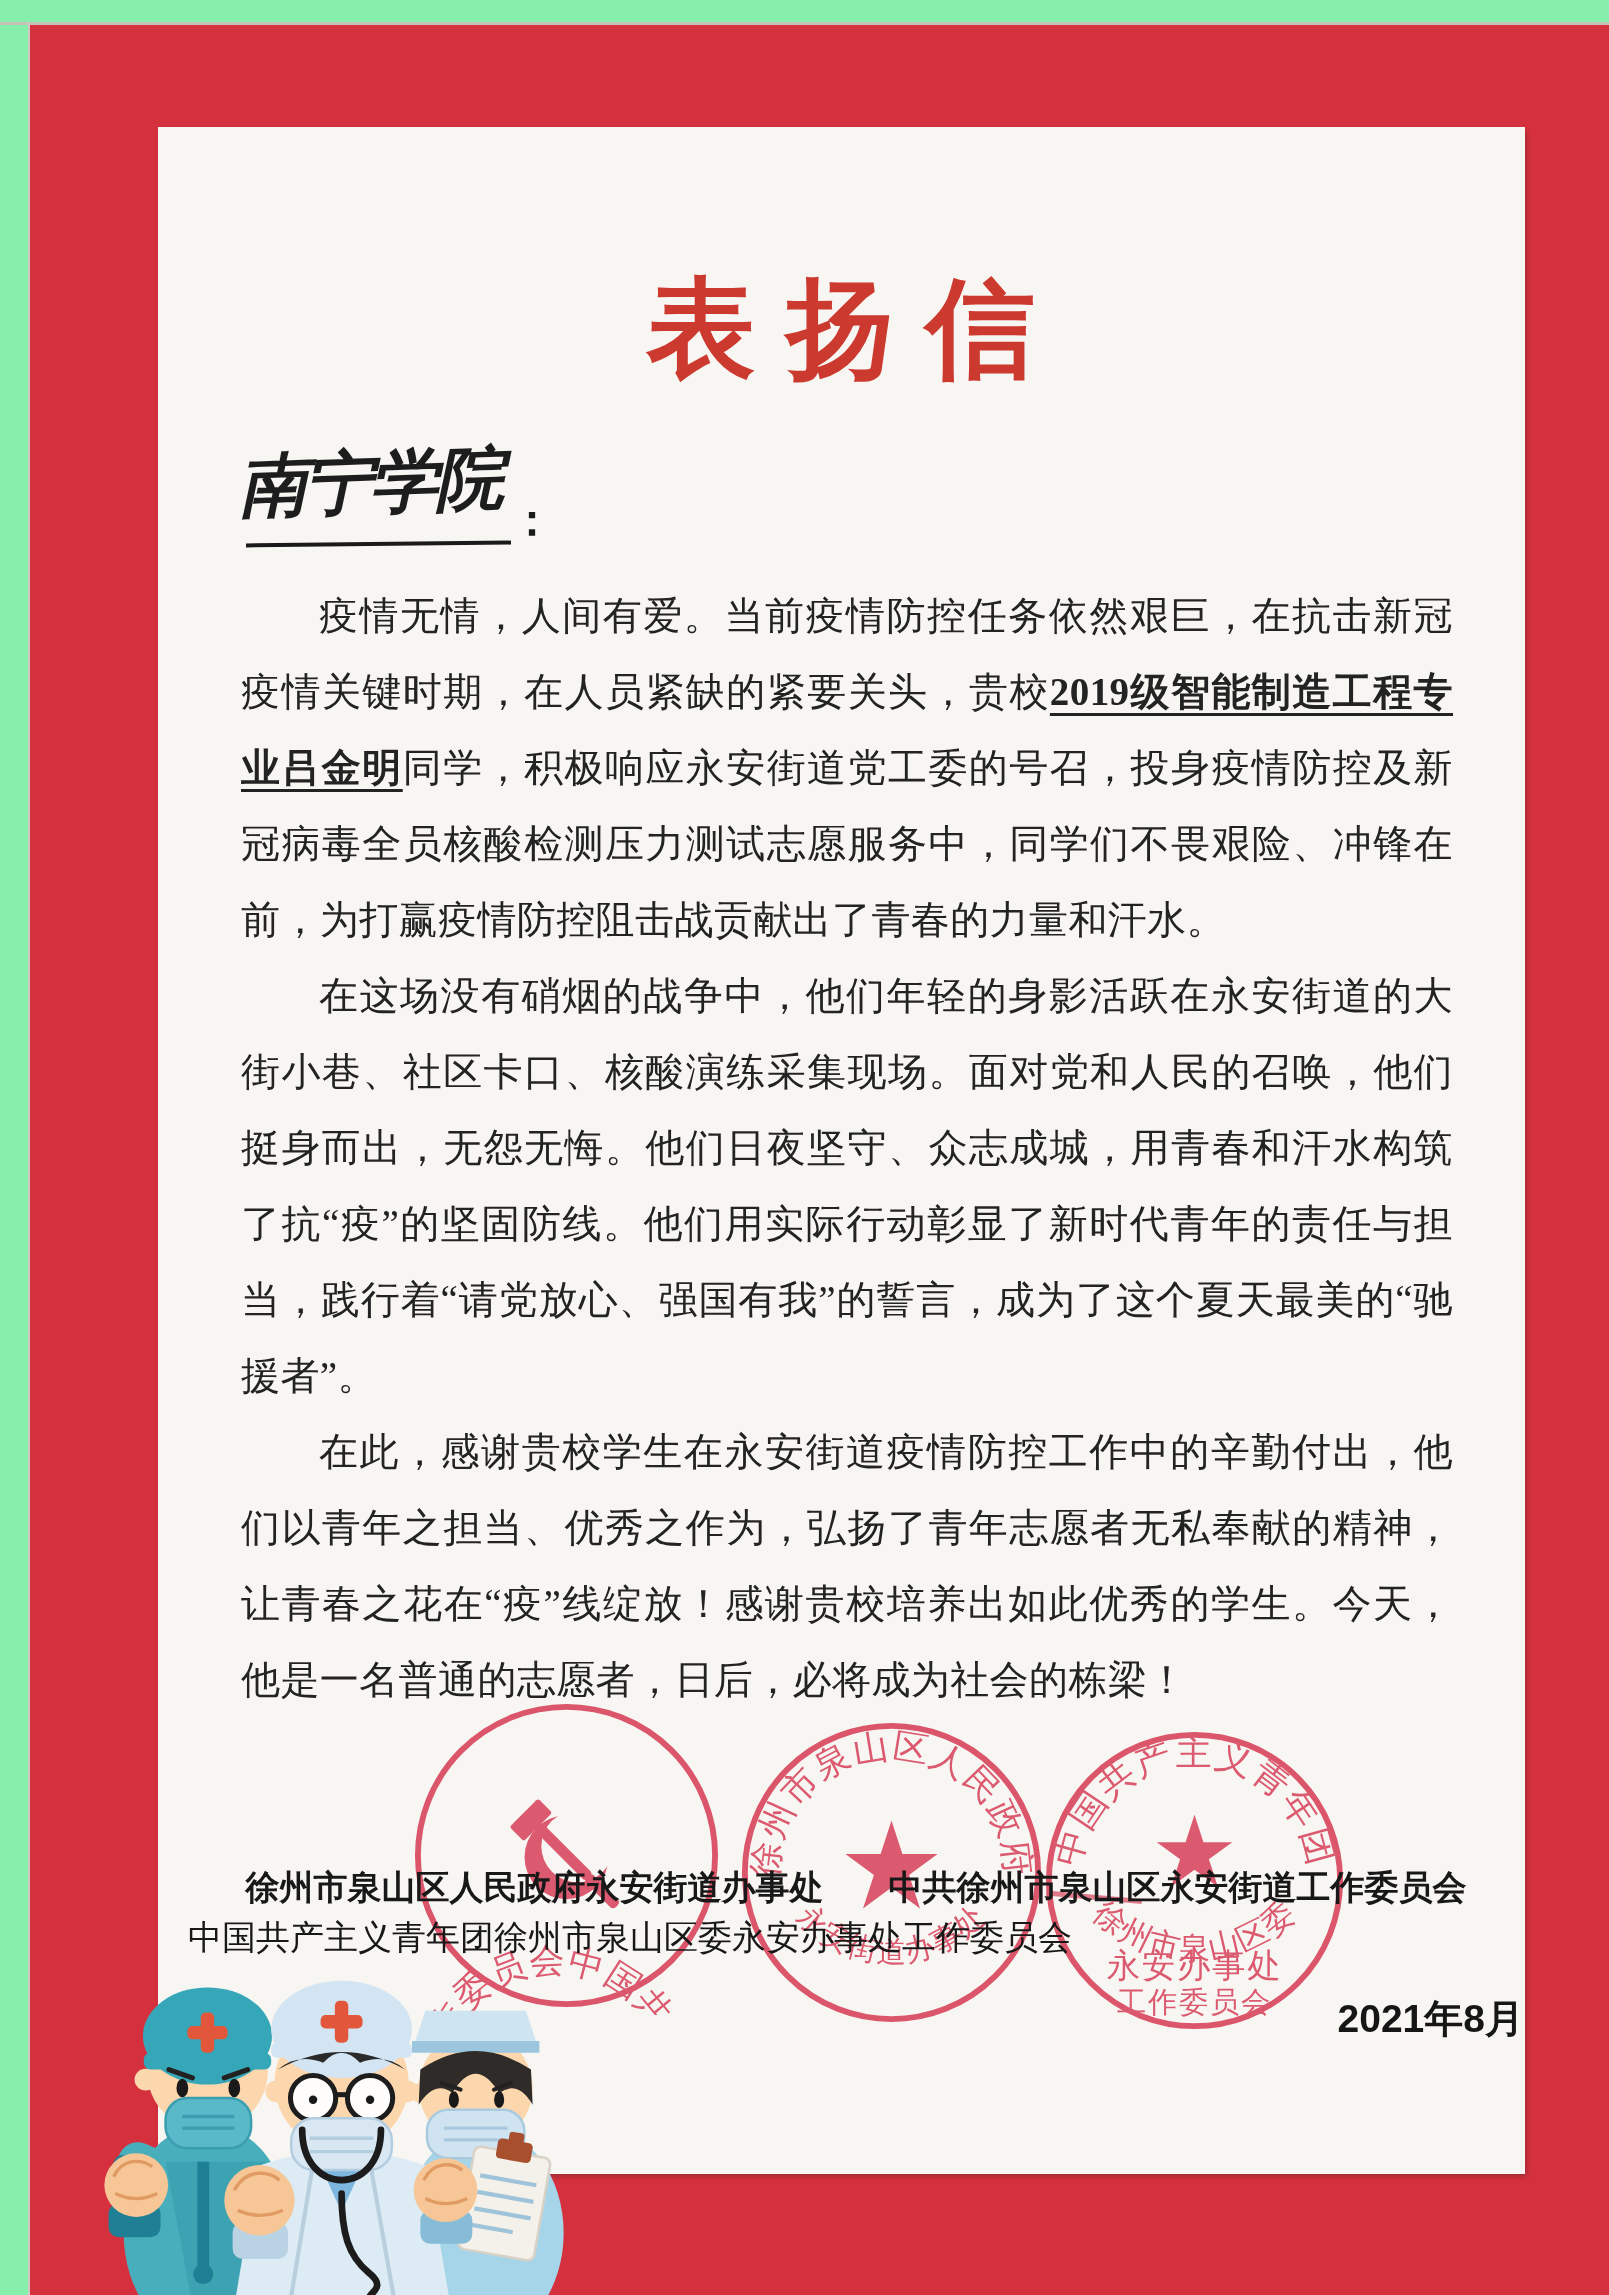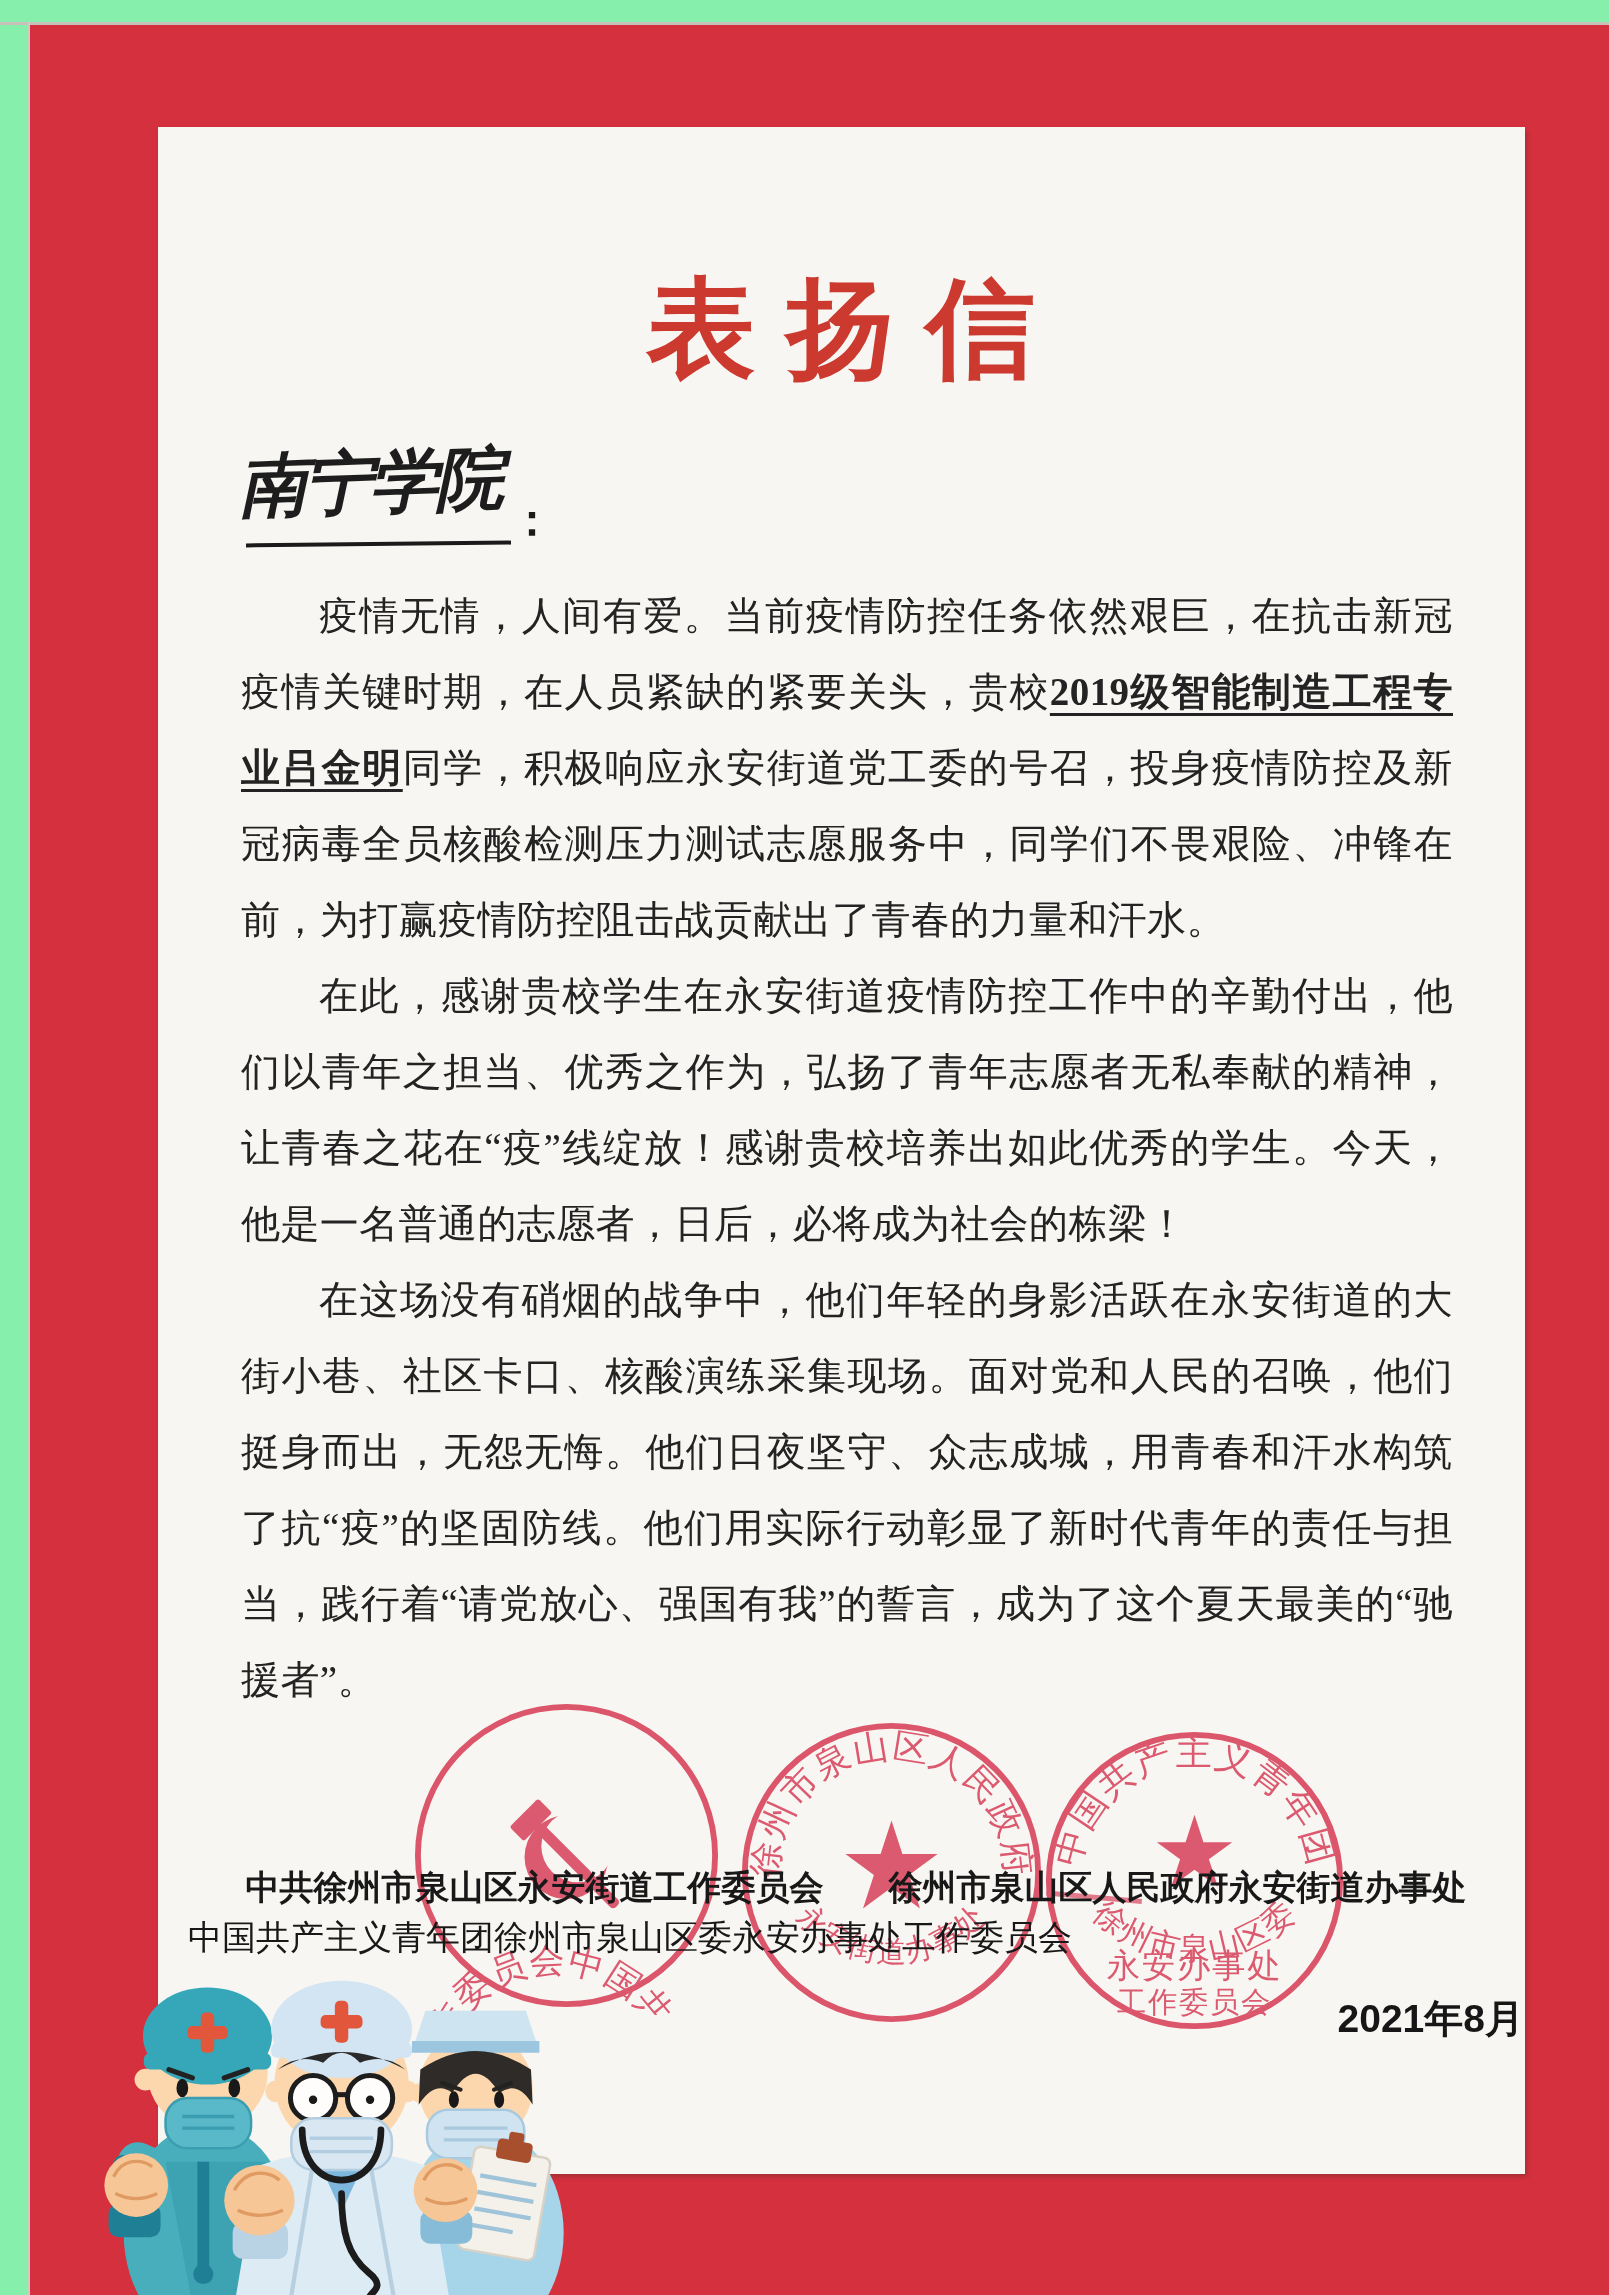--- a/index.html
+++ b/index.html
@@ -74,22 +74,22 @@
   <div class="paper"></div>
 
   <h1 class="title">表 扬 信</h1>
 
   <div class="salutation">南宁学院</div>
   <div class="salutation-underline"></div>
   <div class="salutation-colon">：</div>
 
   <div class="body-text">
     <p><span>疫情无情，人间有爱。当前疫情防控任务依然艰巨，在抗击新冠疫情关键时期，在人员紧缺的紧要关头，贵校</span><span class="bold-ul">2019级智能制造工程专业吕金明</span><span>同学，积极响应永安街道党工委的号召，投身疫情防控及新冠病毒全员核酸检测压力测试志愿服务中，同学们不畏艰险、冲锋在前，为打赢疫情防控阻击战贡献出了青春的力量和汗水。</span></p>
+    <p>在这场没有硝烟的战争中，他们年轻的身影活跃在永安街道的大街小巷、社区卡口、核酸演练采集现场。面对党和人民的召唤，他们挺身而出，无怨无悔。他们日夜坚守、众志成城，用青春和汗水构筑了抗“疫”的坚固防线。他们用实际行动彰显了新时代青年的责任与担当，践行着“请党放心、强国有我”的誓言，成为了这个夏天最美的“驰援者”。</p>
     <p>在此，感谢贵校学生在永安街道疫情防控工作中的辛勤付出，他们以青年之担当、优秀之作为，弘扬了青年志愿者无私奉献的精神，让青春之花在“疫”线绽放！感谢贵校培养出如此优秀的学生。今天，他是一名普通的志愿者，日后，必将成为社会的栋梁！</p>
-    <p>在这场没有硝烟的战争中，他们年轻的身影活跃在永安街道的大街小巷、社区卡口、核酸演练采集现场。面对党和人民的召唤，他们挺身而出，无怨无悔。他们日夜坚守、众志成城，用青春和汗水构筑了抗“疫”的坚固防线。他们用实际行动彰显了新时代青年的责任与担当，践行着“请党放心、强国有我”的誓言，成为了这个夏天最美的“驰援者”。</p>
   </div>
 
   <svg class="seal" style="left:407px; top:1696px;" width="319" height="319" viewBox="0 0 380 380">
     <circle cx="190" cy="190" r="177" fill="none" stroke="#d84058" stroke-width="7"></circle>
     <path id="s1ring" d="M 190,330 A 140,140 0 1,1 189.9,329.99" fill="none"></path>
     <text font-size="42" fill="#d8455e" letter-spacing="2">
       <textPath href="#s1ring" startOffset="50%" text-anchor="middle">中国共产党徐州市泉山区永安街道工作委员会</textPath>
     </text>
     <g>
       <circle cx="190" cy="192" r="50" fill="#d8455e"></circle>
@@ -125,22 +125,22 @@
     <polygon fill="#d8455e" transform="translate(181,150) scale(0.82)" points="0,-58 13,-18 55,-18 21,7 34,47 0,22 -34,47 -21,7 -55,-18 -13,-18"></polygon>
     <path id="s3arc" d="M 52,216 A 170,170 0 0 0 310,216" fill="none"></path>
     <text font-size="38" fill="#d8455e" letter-spacing="1">
       <textPath href="#s3arc" startOffset="50%" text-anchor="middle">徐州市泉山区委</textPath>
     </text>
     <text x="181" y="296" text-anchor="middle" font-size="40" fill="#d8455e" letter-spacing="2">永安办事处</text>
     <text x="181" y="338" text-anchor="middle" font-size="35" fill="#d8455e" letter-spacing="2">工作委员会</text>
   </svg>
 
   <div class="footer-line1">
+    <span>徐州市泉山区人民政府永安街道办事处</span>
     <span>中共徐州市泉山区永安街道工作委员会</span>
-    <span>徐州市泉山区人民政府永安街道办事处</span>
   </div>
   <div class="footer-line2">中国共产主义青年团徐州市泉山区委永安办事处工作委员会</div>
   <div class="footer-date">2021年8月</div>
 
   <svg class="cartoon" width="528" height="344" viewBox="0 0 630 410">
 
     <g>
       <ellipse cx="170" cy="335" rx="100" ry="130" fill="#49aebc"></ellipse>
       <rect x="60" y="235" width="90" height="55" rx="24" fill="#49aebc" transform="rotate(24 105 262)"></rect>
       <rect x="55" y="248" width="52" height="30" rx="10" fill="#1f7f95" transform="rotate(24 81 263)"></rect>

